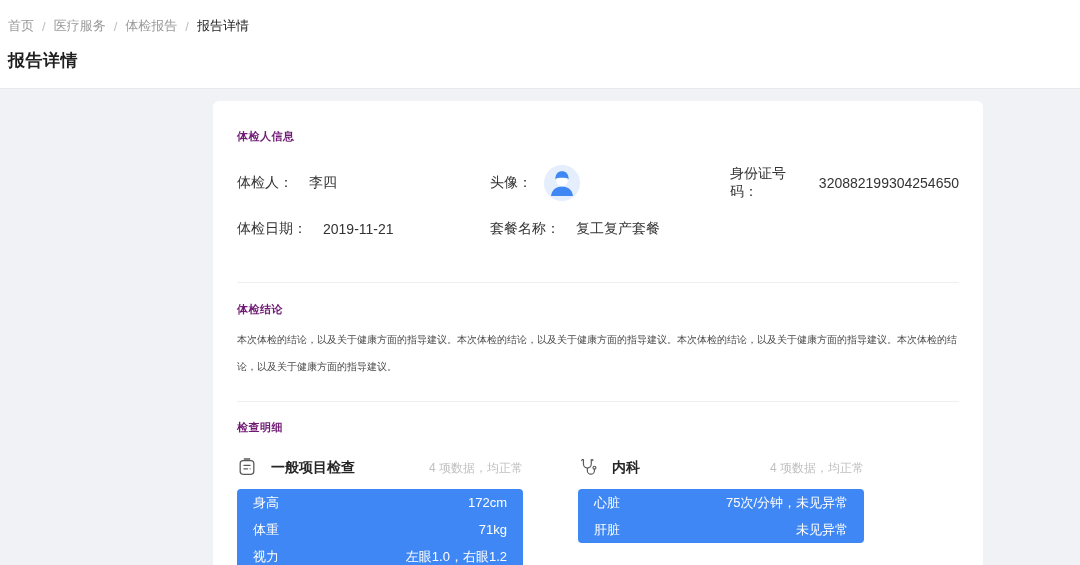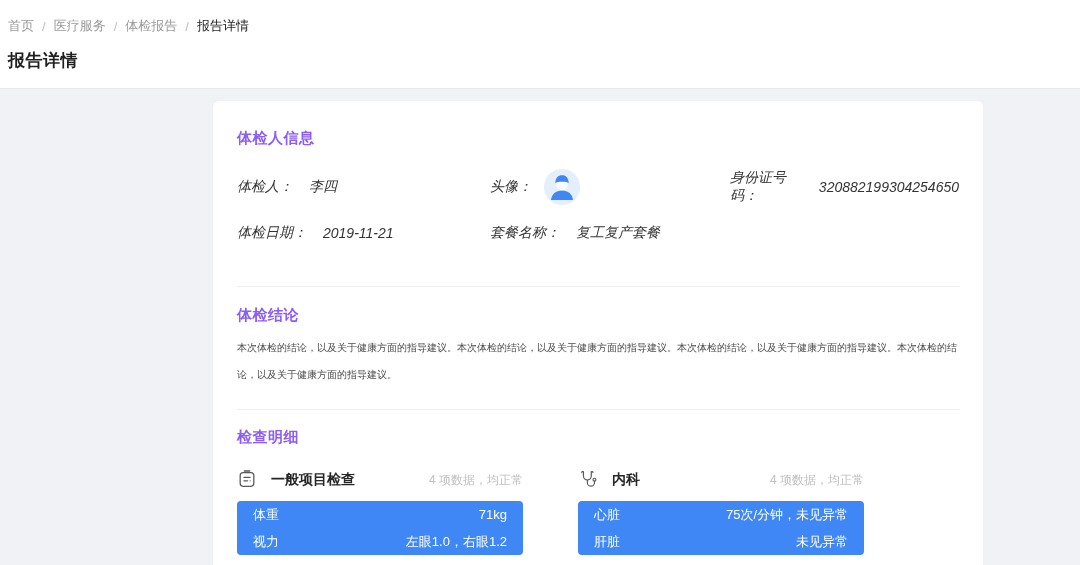--- a/index.html
+++ b/index.html
@@ -29,30 +29,29 @@
   }
 
   
   .main { padding: 12px 0 0 213px; }
   .card {
     width: 770px; min-height: 470px;
     background: #fff; border-radius: 6px;
     padding: 0 24px;
   }
 
-  .section-heading { font-size: 15px; font-weight: 700; color: #8b5cf6; letter-spacing: 0.5px; }
+  .section-heading { font-size: 11px; font-weight: 700; color: #701a75; letter-spacing: 0.5px; }
   .divider { border-top: 1px solid #efefef; height: 0; }
 
   
   .profile { padding: 28px 0 30px; }
   .profile-grid {
     display: grid;
     grid-template-columns: 253px 240px 1fr;
     margin-top: 16px;
-    font-style: italic;
   }
   .cell { min-height: 46px; display: flex; align-items: center; font-size: 14px; color: #333; }
   .field-value { margin-left: 16px; }
   .avatar { width: 36px; height: 36px; margin-left: 12px; flex: 0 0 auto; }
 
   
   .conclusion { padding: 19px 0 21px; }
   .conclusion p { margin: 9px 0 0; font-size: 10px; color: #4a4a4a; line-height: 27px; }
 
   
@@ -156,20 +155,24 @@
                 <path d="M7.6 9.2 h6.8"></path>
                 <path d="M7.6 13 h4"></path>
                 <circle cx="14.4" cy="13" r="0.7" fill="#595959" stroke="none"></circle>
               </svg>
             </span>
             <span class="group-title">一般项目检查</span>
             <span class="group-summary">4 项数据，均正常</span>
           </div>
           <div class="dtable">
             <div class="trow">
+              <span class="tlabel">身高</span>
+              <span class="tvalue">172cm</span>
+            </div>
+            <div class="trow">
               <span class="tlabel">体重</span>
               <span class="tvalue">71kg</span>
             </div>
             <div class="trow">
               <span class="tlabel">视力</span>
               <span class="tvalue">左眼1.0，右眼1.2</span>
             </div>
           </div>
         </div>
 

